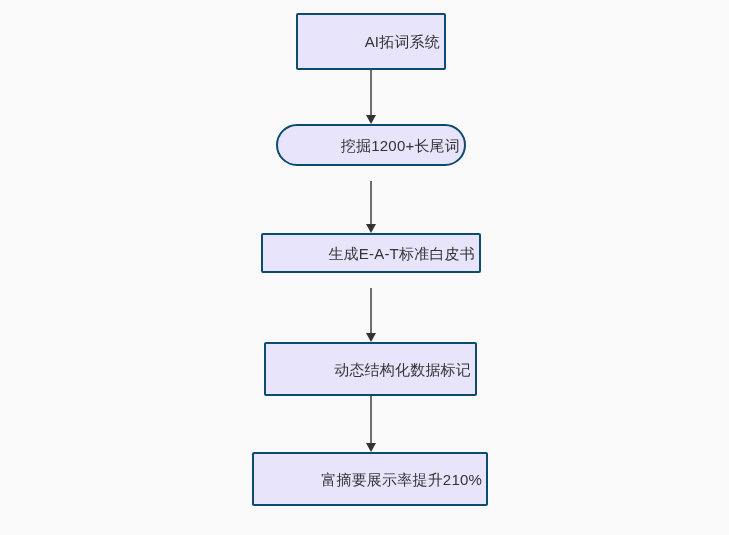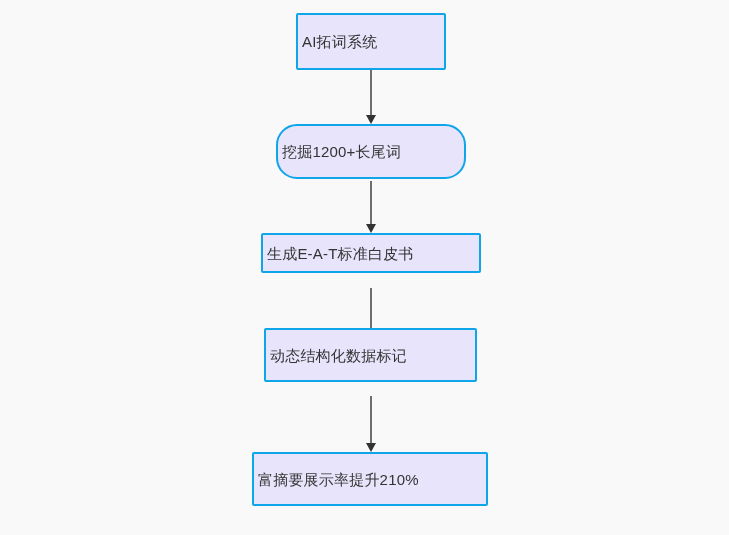--- a/index.html
+++ b/index.html
@@ -15,25 +15,25 @@
   }
   #flowchart {
     position: relative;
     width: 729px;
     height: 535px;
   }
   .node {
     position: absolute;
     box-sizing: border-box;
     background: #e8e4fb;
-    border: 2px solid #0ea5e9;
+    border: 2px solid #0c4a6e;
     border-radius: 2px;
     display: flex;
     align-items: center;
-    justify-content: flex-start;
+    justify-content: flex-end;
     color: #333333;
     font-size: 15px;
     letter-spacing: 0.2px;
     white-space: nowrap;
     line-height: 1;
   }
   .node-label {
     display: block;
     padding: 0 4px;
   }
@@ -80,29 +80,29 @@
 
   <div class="edge" style="left:365px; top:396px; height:56px;">
     <div class="edge-line"></div>
     <div class="edge-head"></div>
   </div>
 
   <div class="node" style="left:296px; top:13px; width:150px; height:57px;">
     <span class="node-label">AI拓词系统</span>
   </div>
 
-  <div class="node" style="left:276px; top:124px; width:190px; height:55px;border-radius:21px;">
+  <div class="node" style="left:276px; top:124px; width:190px; height:42px;border-radius:21px;">
     <span class="node-label">挖掘1200+长尾词</span>
   </div>
 
   <div class="node" style="left:261px; top:233px; width:220px; height:40px;">
     <span class="node-label">生成E-A-T标准白皮书</span>
   </div>
 
-  <div class="node" style="left:264px; top:328px; width:213px; height:54px;">
+  <div class="node" style="left:264px; top:342px; width:213px; height:54px;">
     <span class="node-label">动态结构化数据标记</span>
   </div>
 
   <div class="node" style="left:252px; top:452px; width:236px; height:54px;">
     <span class="node-label">富摘要展示率提升210%</span>
   </div>
 
 </div>
 
 </body></html>

